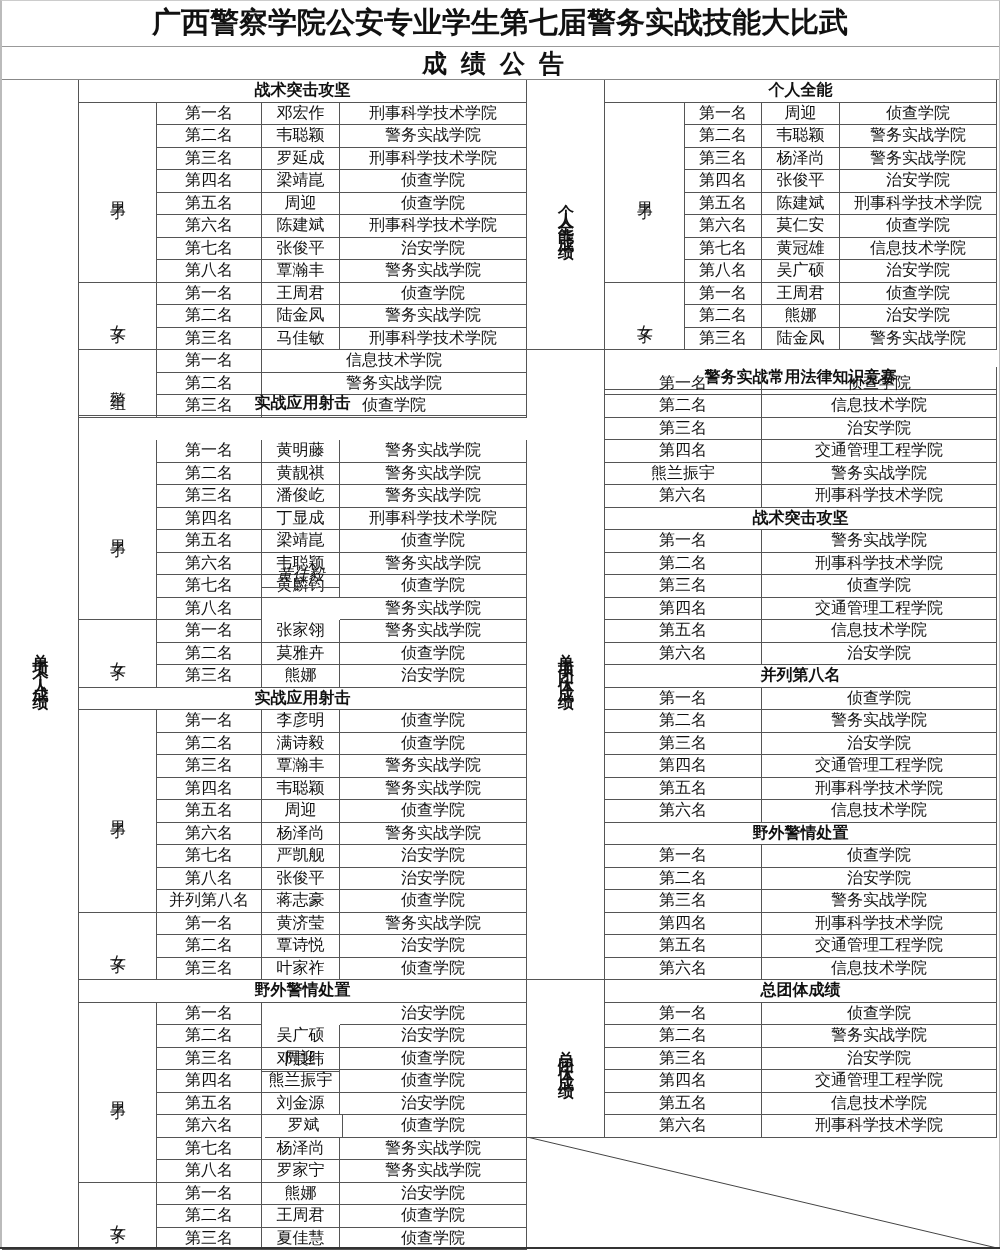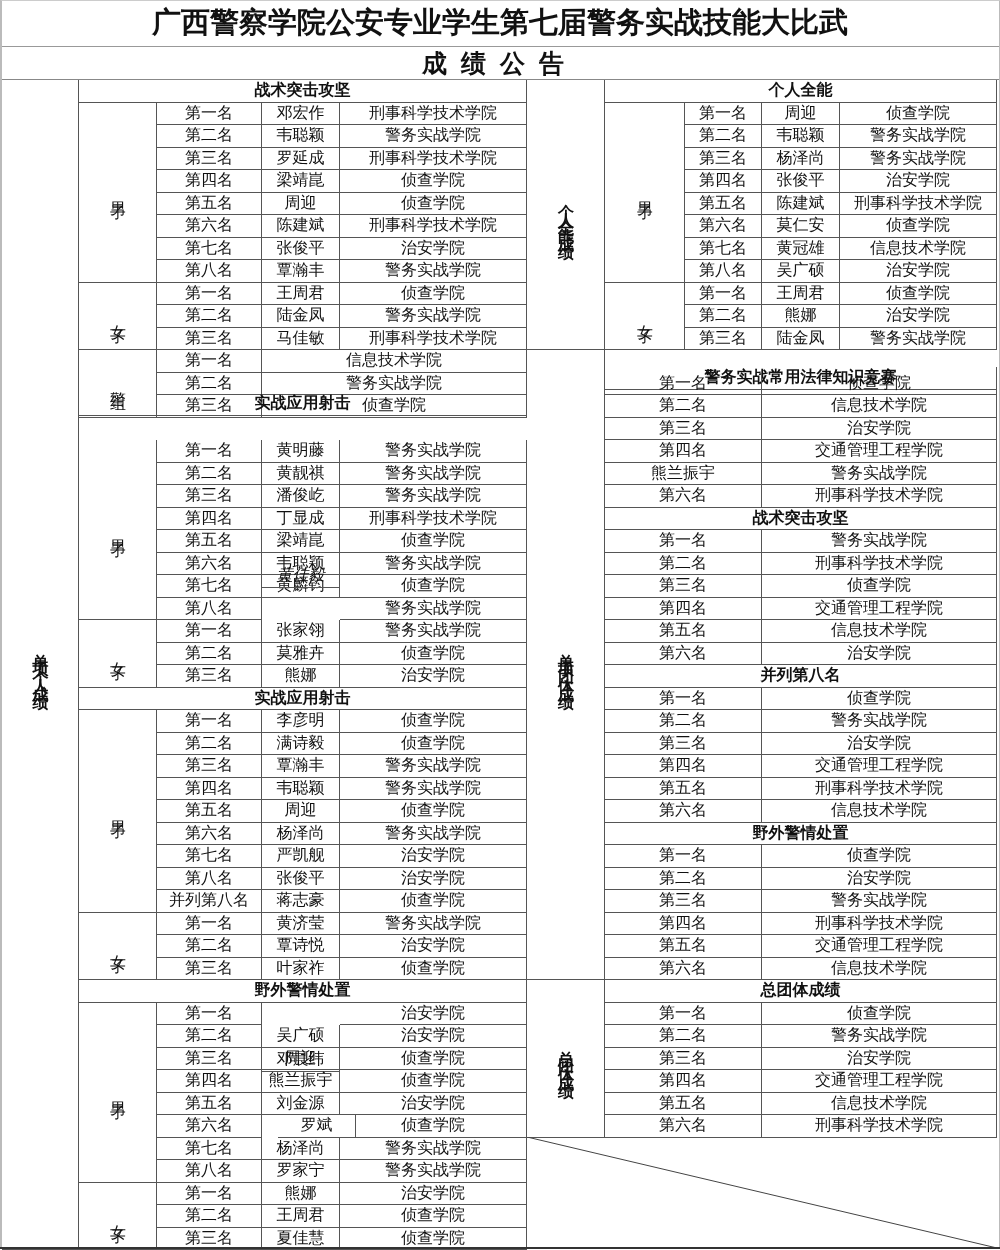--- a/index.html
+++ b/index.html
@@ -148,21 +148,21 @@
     <div class="cell " style="left: 157px; width: 105px; top: 1047.5px; height: 22.5px;">第三名</div>
     <div class="cell " style="left: 262px; width: 78px; top: 1047.5px; height: 22.5px;">周迎</div>
     <div class="cell " style="left: 340px; width: 187px; top: 1047.5px; height: 22.5px;">侦查学院</div>
     <div class="cell " style="left: 157px; width: 105px; top: 1070px; height: 22.5px;">第四名</div>
     <div class="cell " style="left: 262px; width: 78px; top: 1070px; height: 22.5px;">熊兰振宇</div>
     <div class="cell " style="left: 340px; width: 187px; top: 1070px; height: 22.5px;">侦查学院</div>
     <div class="cell " style="left: 157px; width: 105px; top: 1092.5px; height: 22.5px;">第五名</div>
     <div class="cell " style="left: 262px; width: 78px; top: 1092.5px; height: 22.5px;">刘金源</div>
     <div class="cell " style="left: 340px; width: 187px; top: 1092.5px; height: 22.5px;">治安学院</div>
     <div class="cell " style="left: 157px; width: 105px; top: 1115px; height: 22.5px;">第六名</div>
-    <div class="cell " style="left: 278px; width: 78px; top: 1115px; height: 22.5px;">罗斌</div>
+    <div class="cell " style="left: 265px; width: 78px; top: 1115px; height: 22.5px;">罗斌</div>
     <div class="cell " style="left: 340px; width: 187px; top: 1115px; height: 22.5px;">侦查学院</div>
     <div class="cell " style="left: 157px; width: 105px; top: 1137.5px; height: 22.5px;">第七名</div>
     <div class="cell " style="left: 262px; width: 78px; top: 1137.5px; height: 22.5px;">杨泽尚</div>
     <div class="cell " style="left: 340px; width: 187px; top: 1137.5px; height: 22.5px;">警务实战学院</div>
     <div class="cell " style="left: 157px; width: 105px; top: 1160px; height: 22.5px;">第八名</div>
     <div class="cell " style="left: 262px; width: 78px; top: 1160px; height: 22.5px;">罗家宁</div>
     <div class="cell " style="left: 340px; width: 187px; top: 1160px; height: 22.5px;">警务实战学院</div>
     <div class="cell vert" style="left: 79px; width: 78px; top: 1002.5px; height: 180px;">男子</div>
     <div class="cell " style="left: 157px; width: 105px; top: 1182.5px; height: 22.5px;">第一名</div>
     <div class="cell " style="left: 262px; width: 78px; top: 1182.5px; height: 22.5px;">熊娜</div>

